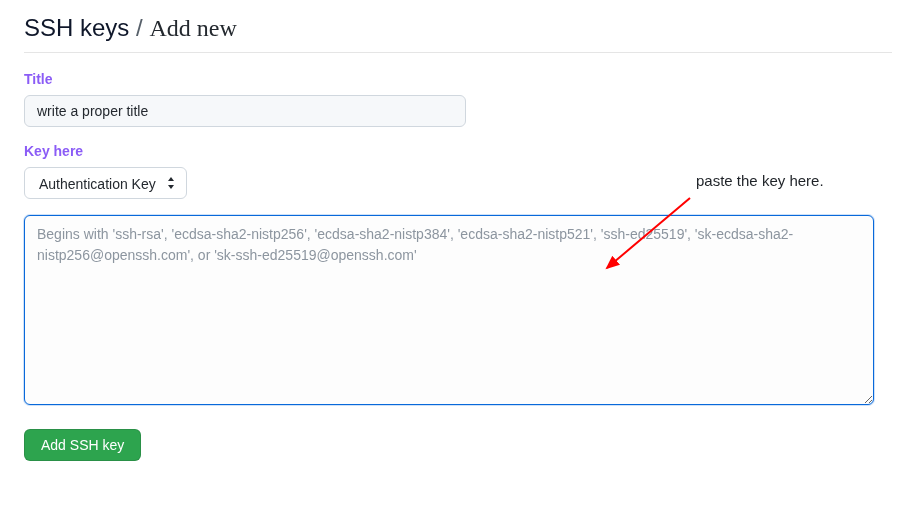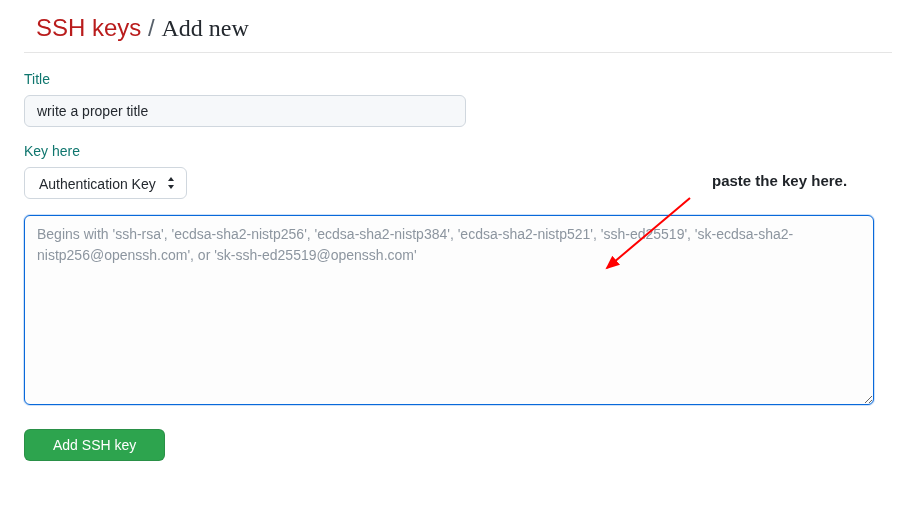--- a/index.html
+++ b/index.html
@@ -11,41 +11,40 @@
       position: relative;
     }
     .header {
       font-size: 24px;
       font-weight: 400;
       padding-bottom: 10px;
       border-bottom: 1px solid #e5e5e5;
       margin-bottom: 18px;
     }
     .header .link {
-      color: #b91c1c;
+      color: #0f172a;
       cursor: pointer;
-      margin-left: 12px;
     }
     .header .sep {
       color: #57606a;
       font-weight: 400;
     }
     .header .current {
       color: #24292f;
       font-family: Liberation Serif, serif;
     }
     .form-group {
       margin-bottom: 16px;
     }
     .label {
       display: block;
-      font-weight: 400;
+      font-weight: 700;
       font-size: 14px;
       margin-bottom: 8px;
-      color: #0f766e;
+      color: #8b5cf6;
     }
     .text-input {
       width: 442px;
       height: 32px;
       padding: 5px 12px;
       font-size: 14px;
       line-height: 20px;
       color: #24292f;
       background-color: #f6f8fa;
       border: 1px solid #d0d7de;
@@ -102,21 +101,21 @@
       border: 1px solid #0969da;
       border-radius: 6px;
       resize: vertical;
       outline: none;
       box-shadow: 0 0 0 1px #0969da33;
       font-family: inherit;
     }
     .textarea::placeholder { color: #8c959f; }
     .btn-primary {
       display: inline-block;
-      padding: 7px 28px;
+      padding: 7px 16px;
       font-size: 14px;
       font-weight: 500;
       color: #ffffff;
       background-color: #2da44e;
       border: 1px solid rgba(27,31,36,0.15);
       border-radius: 6px;
       cursor: pointer;
       margin-top: 4px;
     }
     .annotation {
@@ -155,21 +154,21 @@
     </button>
   </div>
 </div>
 
 <div class="form-group">
   <textarea class="textarea" placeholder="Begins with 'ssh-rsa', 'ecdsa-sha2-nistp256', 'ecdsa-sha2-nistp384', 'ecdsa-sha2-nistp521', 'ssh-ed25519', 'sk-ecdsa-sha2-nistp256@openssh.com', or 'sk-ssh-ed25519@openssh.com'" style=""></textarea>
 </div>
 
 <button class="btn-primary">Add SSH key</button>
 
-<div class="annotation" style="left:712px; top:172px;font-weight:bold;">paste the key here.</div>
+<div class="annotation" style="left:696px; top:172px;">paste the key here.</div>
 
 <svg class="arrow-svg" style="left:595px; top:190px;" width="110" height="90">
   <defs>
     <marker id="arrowhead" markerWidth="8" markerHeight="8" refX="6" refY="3" orient="auto">
       <polygon points="0 0, 7 3, 0 6" fill="#ff0000"></polygon>
     </marker>
   </defs>
   <line x1="95" y1="8" x2="12" y2="78" stroke="#ff0000" stroke-width="2" marker-end="url(#arrowhead)"></line>
 </svg>
 

